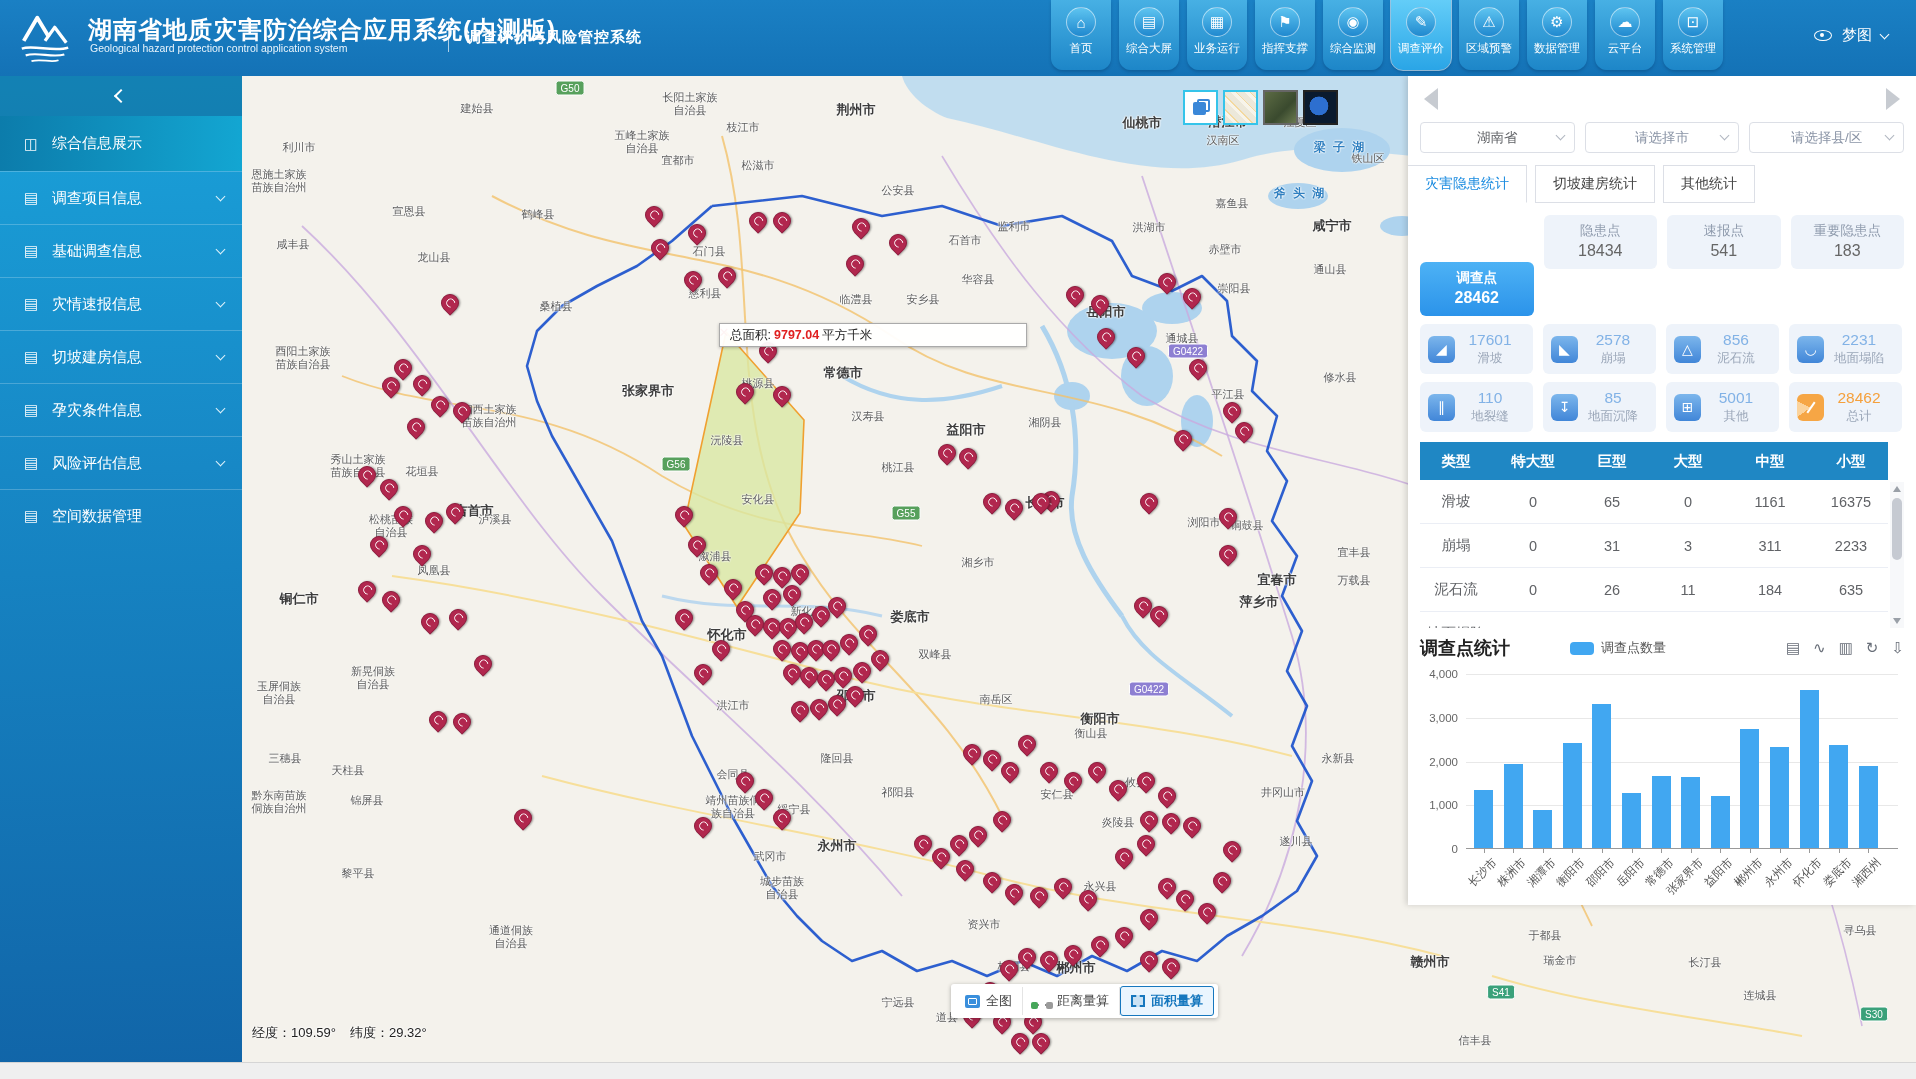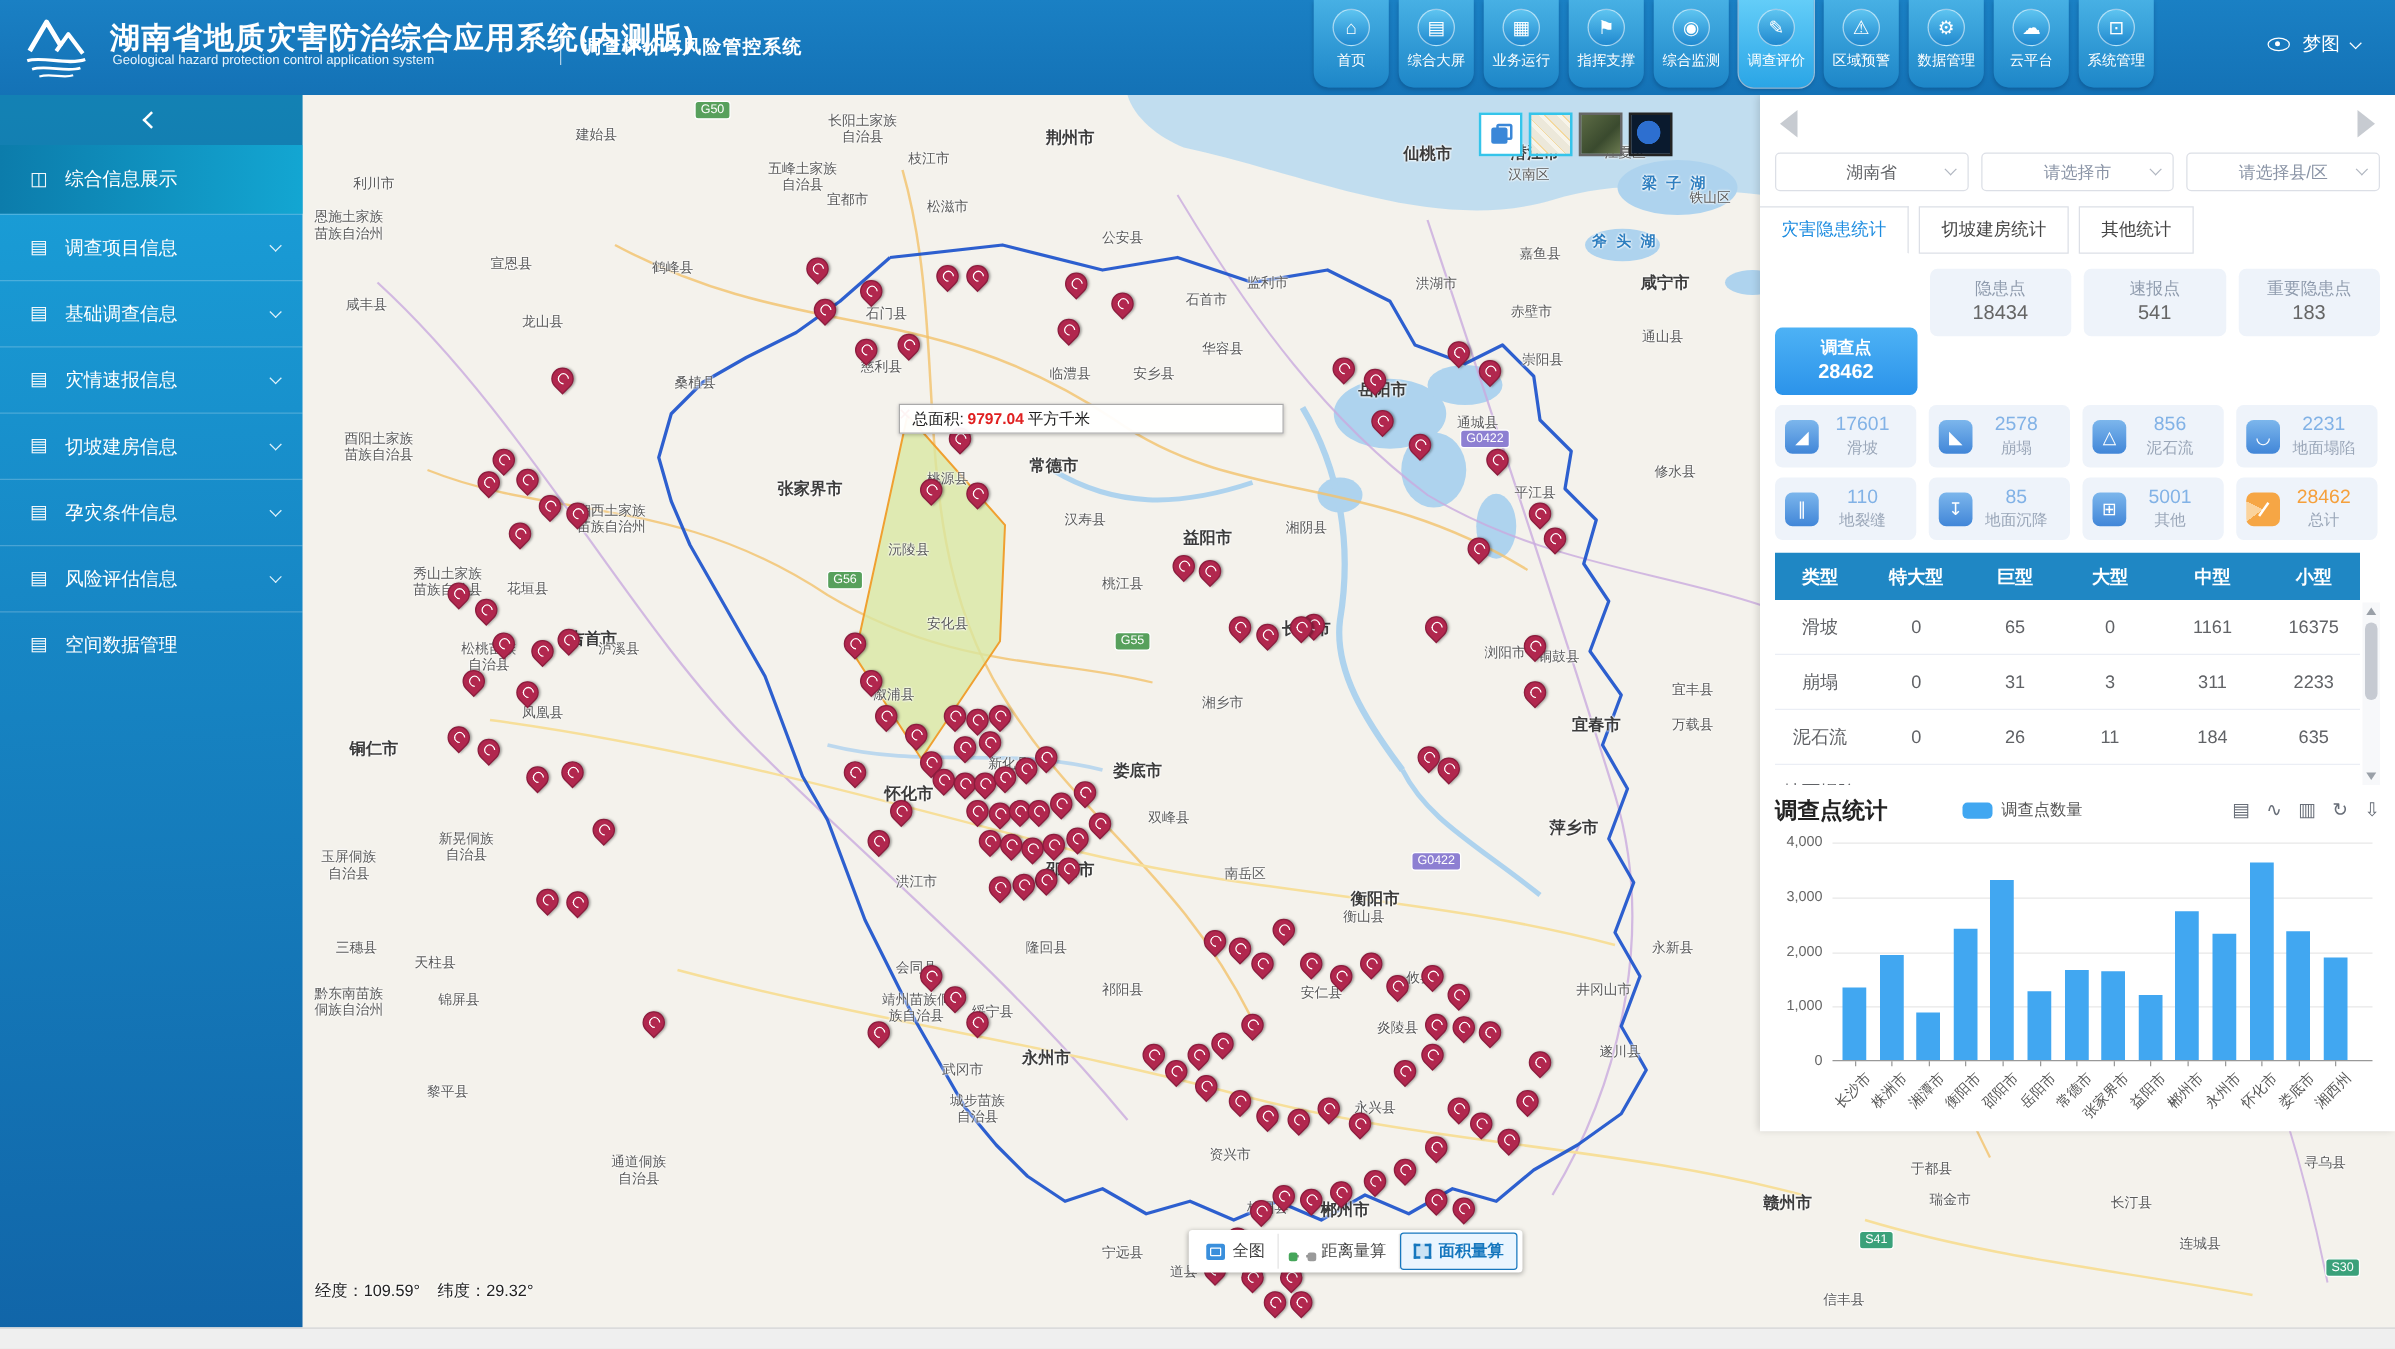--- a/index.html
+++ b/index.html
@@ -199,21 +199,21 @@
         <div class="map-label city" style="left:724px;top:354px">益阳市</div>
         <div class="map-label city" style="left:803px;top:427px">长沙市</div>
         <div class="map-label city" style="left:668px;top:541px">娄底市</div>
         <div class="map-label city" style="left:614px;top:620px">邵阳市</div>
         <div class="map-label city" style="left:858px;top:643px">衡阳市</div>
         <div class="map-label city" style="left:485px;top:559px">怀化市</div>
         <div class="map-label city" style="left:595px;top:770px">永州市</div>
         <div class="map-label city" style="left:834px;top:892px">郴州市</div>
         <div class="map-label city" style="left:232px;top:435px">吉首市</div>
         <div class="map-label city" style="left:57px;top:523px">铜仁市</div>
-        <div class="map-label city" style="left:1017px;top:586px">萍乡市</div>
+        <div class="map-label city" style="left:1017px;top:526px">萍乡市</div>
         <div class="map-label city" style="left:1035px;top:504px">宜春市</div>
         <div class="map-label city" style="left:1188px;top:886px">赣州市</div>
         <div class="map-label city" style="left:1090px;top:150px">咸宁市</div>
         <div class="map-label city" style="left:900px;top:47px">仙桃市</div>
         <div class="map-label city" style="left:986px;top:46px">潜江市</div>
         <div class="map-label region" style="left:37px;top:105px">恩施土家族
 苗族自治州</div>
         <div class="map-label region" style="left:247px;top:340px">湘西土家族
 苗族自治州</div>
         <div class="map-label region" style="left:37px;top:726px">黔东南苗族

